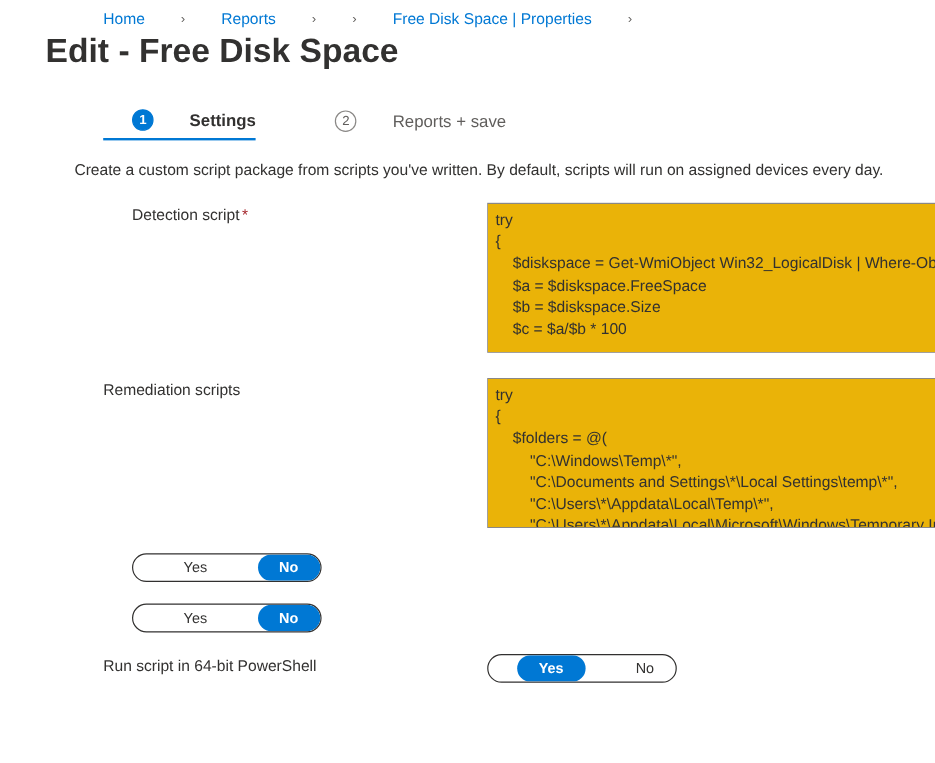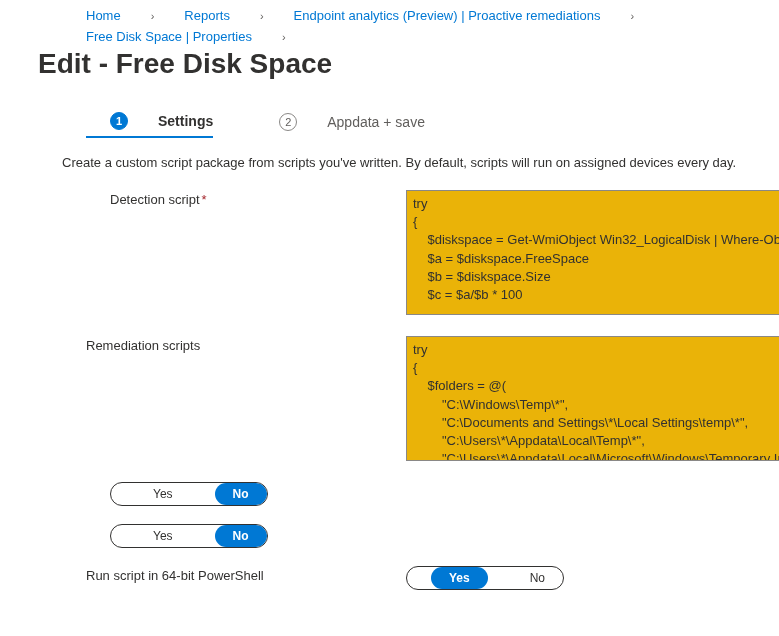--- a/index.html
+++ b/index.html
@@ -128,36 +128,35 @@
   }
 </style>
 </head>
 <body>
 
 <nav class="breadcrumb">
   <a>Home</a>
   <span class="sep">›</span>
   <a>Reports</a>
   <span class="sep">›</span>
-  <a>Endpoint analytics (Preview) | Proactive remediations</a>
   <span class="sep">›</span>
   <a>Free Disk Space | Properties</a>
   <span class="sep">›</span>
 </nav>
 
 <h1>Edit - Free Disk Space</h1>
 
 <div class="tabs">
   <div class="tab active">
     <span class="step-circle">1</span>
     <span>Settings</span>
   </div>
   <div class="tab">
     <span class="step-circle">2</span>
-    <span>Appdata + save</span>
+    <span>Reports + save</span>
   </div>
 </div>
 
 <p class="description">Create a custom script package from scripts you've written. By default, scripts will run on assigned devices every day.</p>
 
 <div class="form-row">
   <div class="label-col">
     <span>Detection script</span><span class="req">*</span>
   </div>
   <div class="control-col">

